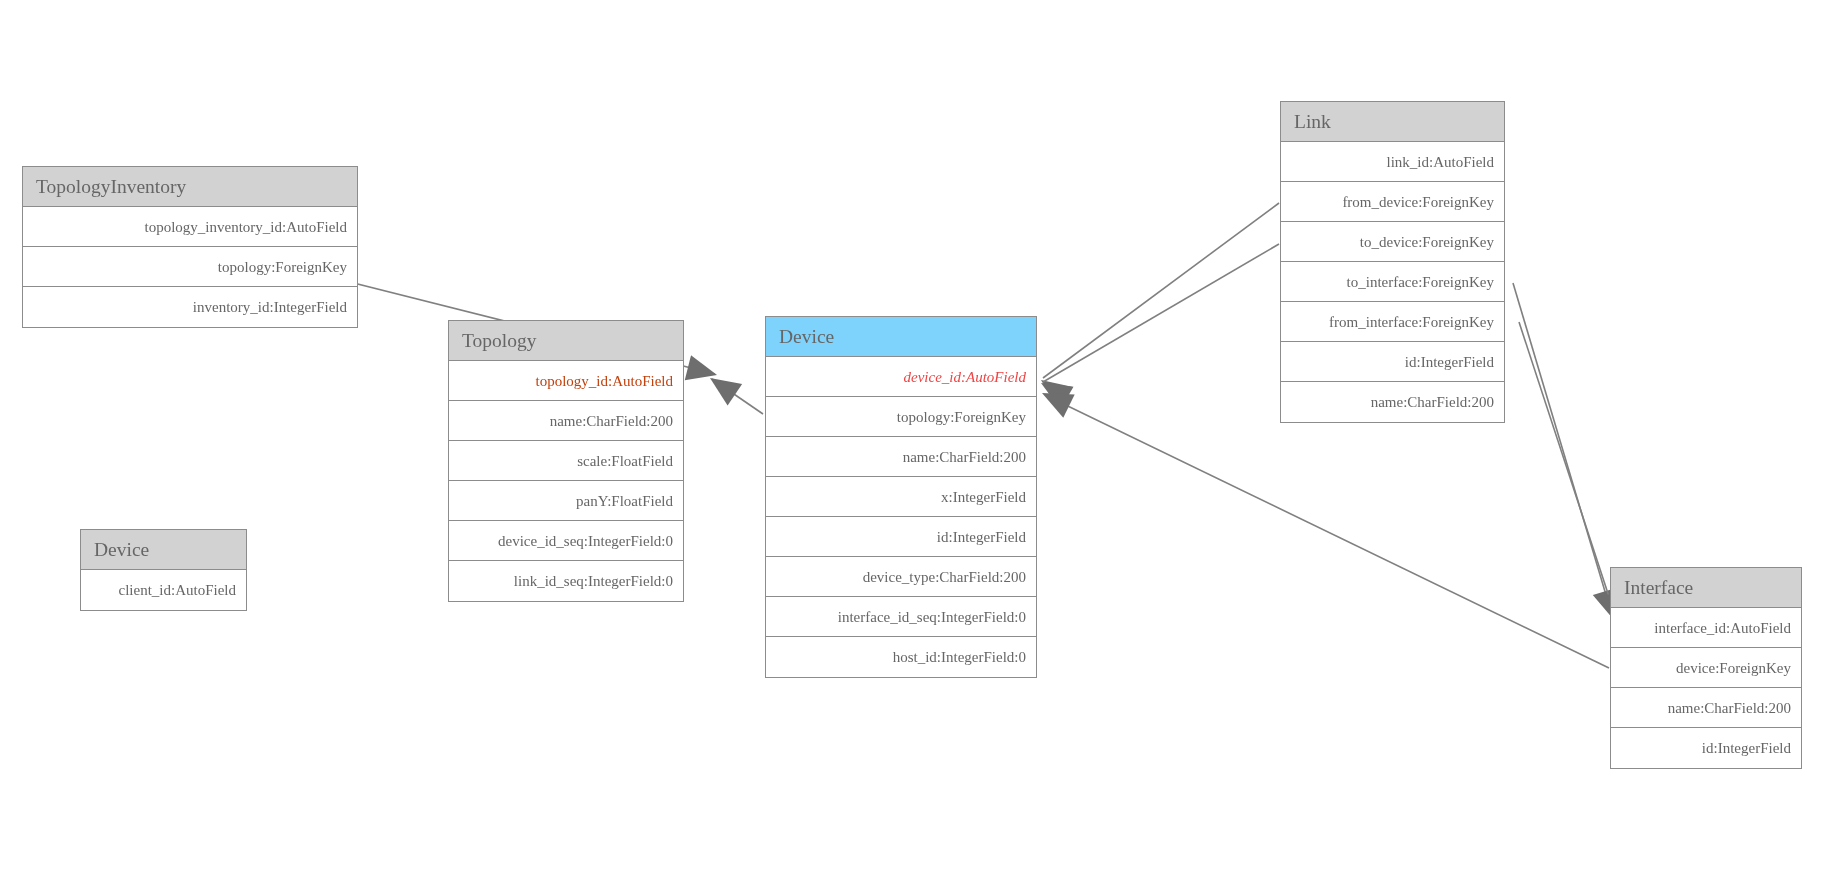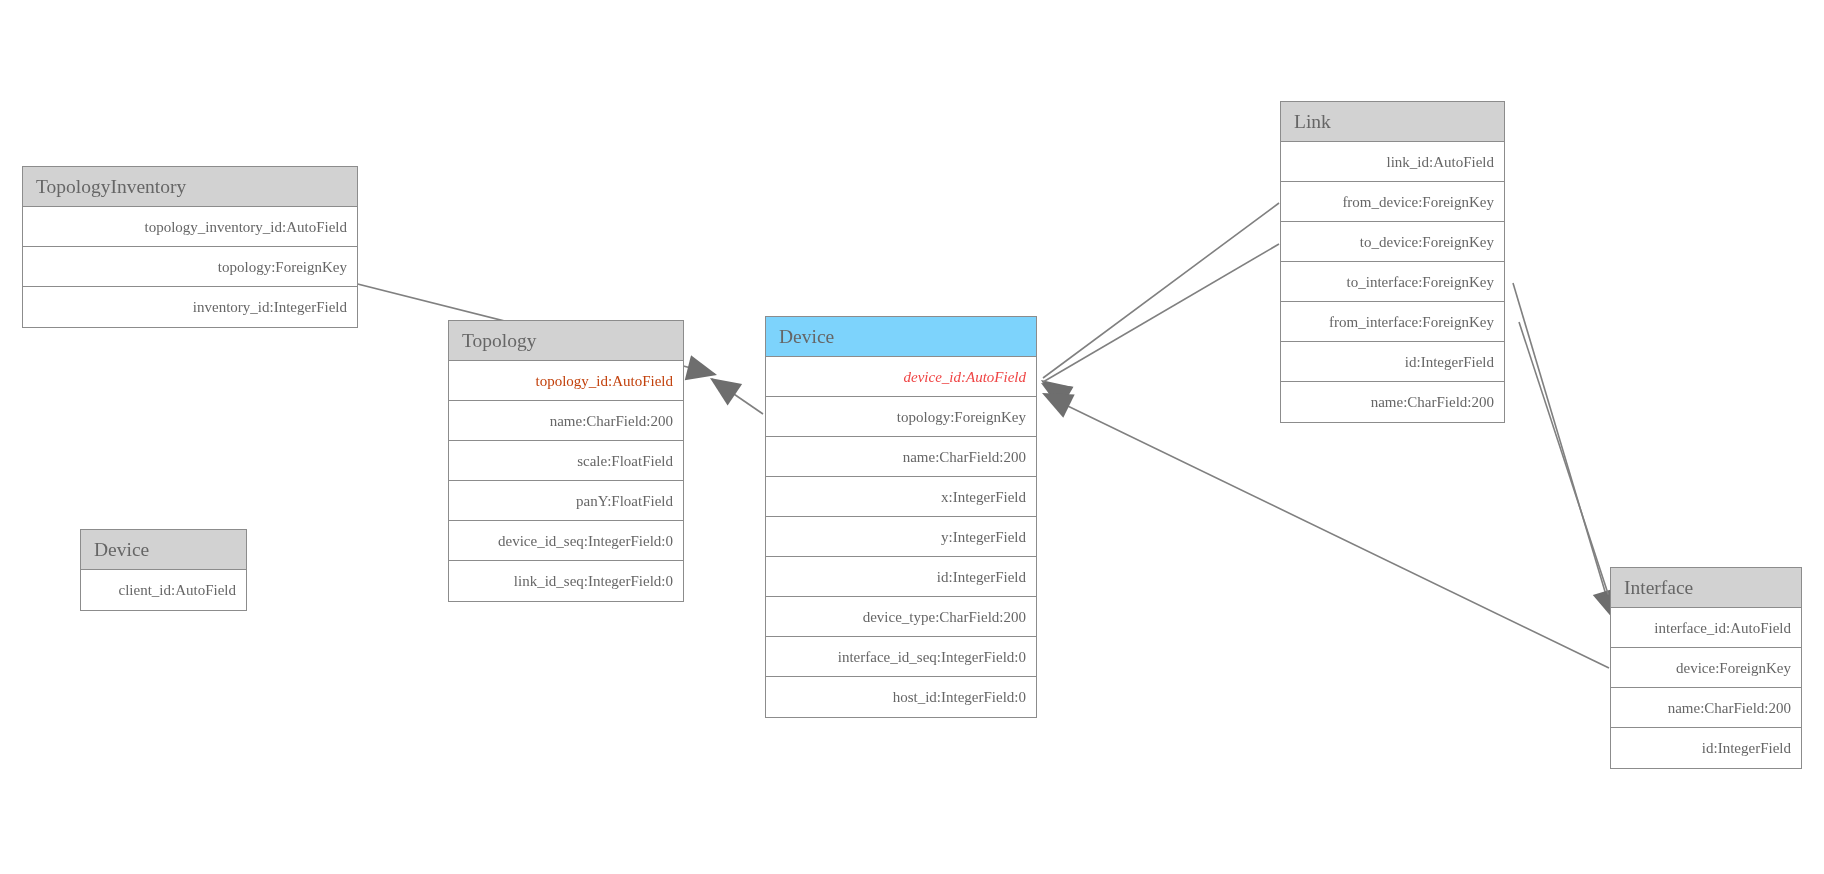--- a/index.html
+++ b/index.html
@@ -127,21 +127,20 @@
           <div class="entity-row" style="color: rgb(102, 102, 102); border-bottom-color: rgb(140, 140, 140);">link_id_seq:IntegerField:0</div>
         </div>
       </div>
       <div class="entity" style="left: 765px; top: 316px; width: 272px; border-color: rgb(140, 140, 140);">
         <div class="entity-title" style="background: #7dd3fc; color: rgb(102, 102, 102); border-bottom-color: rgb(140, 140, 140);">Device</div>
         <div class="entity-rows">
           <div class="entity-row" style="color: #ef4444; border-bottom-color: rgb(140, 140, 140); font-style: italic;">device_id:AutoField</div>
           <div class="entity-row" style="color: rgb(102, 102, 102); border-bottom-color: rgb(140, 140, 140);">topology:ForeignKey</div>
           <div class="entity-row" style="color: rgb(102, 102, 102); border-bottom-color: rgb(140, 140, 140);">name:CharField:200</div>
           <div class="entity-row" style="color: rgb(102, 102, 102); border-bottom-color: rgb(140, 140, 140);">x:IntegerField</div>
-          <div class="entity-row" style="color: rgb(102, 102, 102); border-bottom-color: rgb(140, 140, 140);">y:IntegerField</div>
           <div class="entity-row" style="color: rgb(102, 102, 102); border-bottom-color: rgb(140, 140, 140);">id:IntegerField</div>
           <div class="entity-row" style="color: rgb(102, 102, 102); border-bottom-color: rgb(140, 140, 140);">device_type:CharField:200</div>
           <div class="entity-row" style="color: rgb(102, 102, 102); border-bottom-color: rgb(140, 140, 140);">interface_id_seq:IntegerField:0</div>
           <div class="entity-row" style="color: rgb(102, 102, 102); border-bottom-color: rgb(140, 140, 140);">host_id:IntegerField:0</div>
         </div>
       </div>
       <div class="entity" style="left: 1280px; top: 101px; width: 225px; border-color: rgb(140, 140, 140);">
         <div class="entity-title" style="background: rgb(210, 210, 210); color: rgb(102, 102, 102); border-bottom-color: rgb(140, 140, 140);">Link</div>
         <div class="entity-rows">
           <div class="entity-row" style="color: rgb(102, 102, 102); border-bottom-color: rgb(140, 140, 140);">link_id:AutoField</div>

